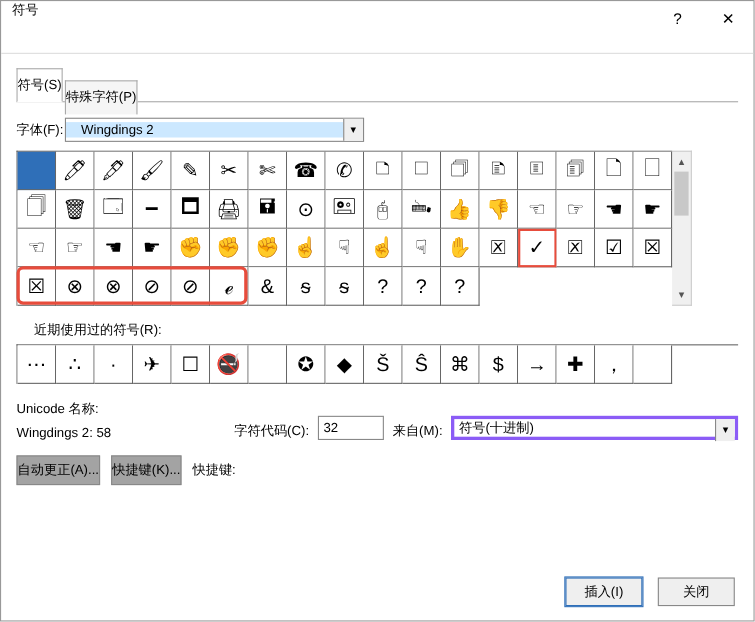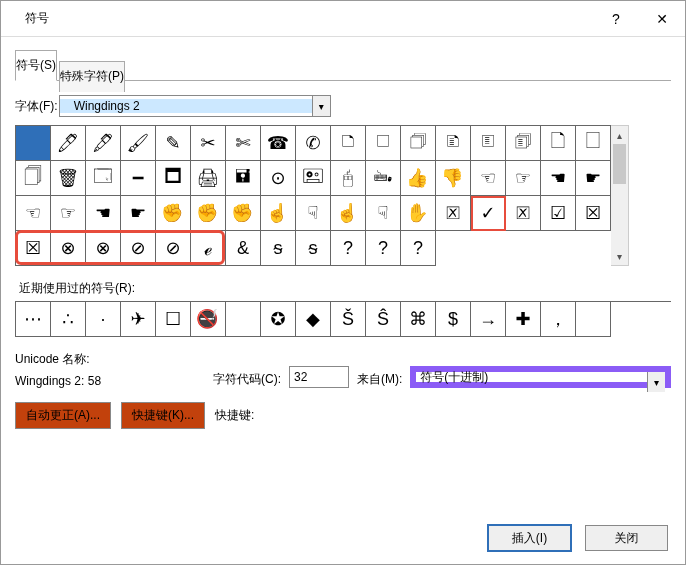--- a/index.html
+++ b/index.html
@@ -1,17 +1,17 @@
 <!DOCTYPE html>
 <html><head>
 <meta charset="utf-8">
 <style>
 *{box-sizing:border-box;margin:0;padding:0;font-family:"Microsoft YaHei","Segoe UI",sans-serif;font-size:12px}
 body{background:#fff;width:686px;height:565px;border:1px solid #999;overflow:hidden}
-.titlebar{height:36px;display:flex;align-items:center;padding:0 0 0 24px;border-bottom:1px solid #ddd}
+.titlebar{height:48px;display:flex;padding:0 0 0 10px;border-bottom:1px solid #ddd}
 .title{flex:1;font-size:12px}
 .win-btn{width:46px;height:32px;display:flex;align-items:center;justify-content:center;font-size:14px}
 .content{padding:12px 14px}
 .tabs{display:flex;border-bottom:1px solid #aaa;margin-bottom:14px}
 .tab{padding:6px 0;border:1px solid #aaa;border-bottom:none;background:#fff;position:relative;top:1px;margin-right:2px;cursor:pointer}
 .tab.active{border-bottom:1px solid #fff}
 .tab.inactive{background:#f5f5f5;top:12px}
 .row{display:flex;align-items:center;margin-bottom:6px}
 .lbl{margin-right:1px}
 .font-select{flex:0 0 272px;height:22px;border:1px solid #888;display:flex;align-items:center;background:#fff;position:relative}
@@ -20,31 +20,31 @@
 .grid-wrap{display:flex;margin-top:8px}
 .grid{display:grid;grid-template-columns:repeat(17,35px);grid-auto-rows:35px;border:1px solid #666;border-right:none;border-bottom:none}
 .cell{border-right:1px solid #666;border-bottom:1px solid #666;display:flex;align-items:center;justify-content:center;font-size:18px;cursor:pointer;background:#fff;font-family:"Segoe UI Symbol",sans-serif}
 .cell.sel{background:#2f6fb8}
 .cell.red{outline:2px solid #e74c3c;outline-offset:-2px}
 .redbox{position:absolute;border:3px solid #e74c3c;border-radius:6px;pointer-events:none}
 .scroll{width:18px;background:#f0f0f0;border:1px solid #ccc;border-left:none;display:flex;flex-direction:column}
 .sbtn{height:18px;display:flex;align-items:center;justify-content:center;font-size:10px;color:#555}
 .track{flex:1;position:relative}
 .thumb{position:absolute;top:0;left:2px;right:2px;height:40px;background:#c8c8c8}
-.section-lbl{margin:14px 4px 4px}
+.section-lbl{margin:14px 16px 4px}
 .recent{display:grid;grid-template-columns:repeat(17,35px);grid-auto-rows:35px;border:1px solid #666;border-right:none;border-bottom:none}
 .form-row{display:flex;align-items:flex-end;margin-top:14px;gap:8px}
 .col1{flex:0 0 190px}
 .inp{border:1px solid #888;height:22px;padding:0 4px;width:60px}
-.combo{flex:1;display:flex;border:6px solid #8b5cf6;height:22px}
+.combo{flex:1;display:flex;border:3px solid #8b5cf6;height:22px}
 .combo .val{flex:1;padding:0 4px;display:flex;align-items:center}
 .btn-row{display:flex;gap:10px;margin-top:14px;align-items:center}
-.btn{border:1px solid #888;background:#c2410c;padding:4px 10px;cursor:pointer}
+.btn{border:1px solid #888;background:#a3a3a3;padding:4px 0;cursor:pointer}
 .footer{position:absolute;bottom:14px;right:18px;display:flex;gap:14px}
-.fbtn{border:1px solid #888;background:#efefef;width:83px;height:26px;display:flex;align-items:center;justify-content:center;cursor:pointer}
+.fbtn{border:1px solid #888;background:#efefef;width:70px;height:26px;display:flex;align-items:center;justify-content:center;cursor:pointer}
 .fbtn.primary{border:1px solid #2f6fb8;outline:1px solid #2f6fb8}
 .grid-area{position:relative}
 </style>
 </head>
 <body>
 
 <div class="titlebar">
  <div class="title">符号</div>
  <div class="win-btn">?</div>
  <div class="win-btn">✕</div>

